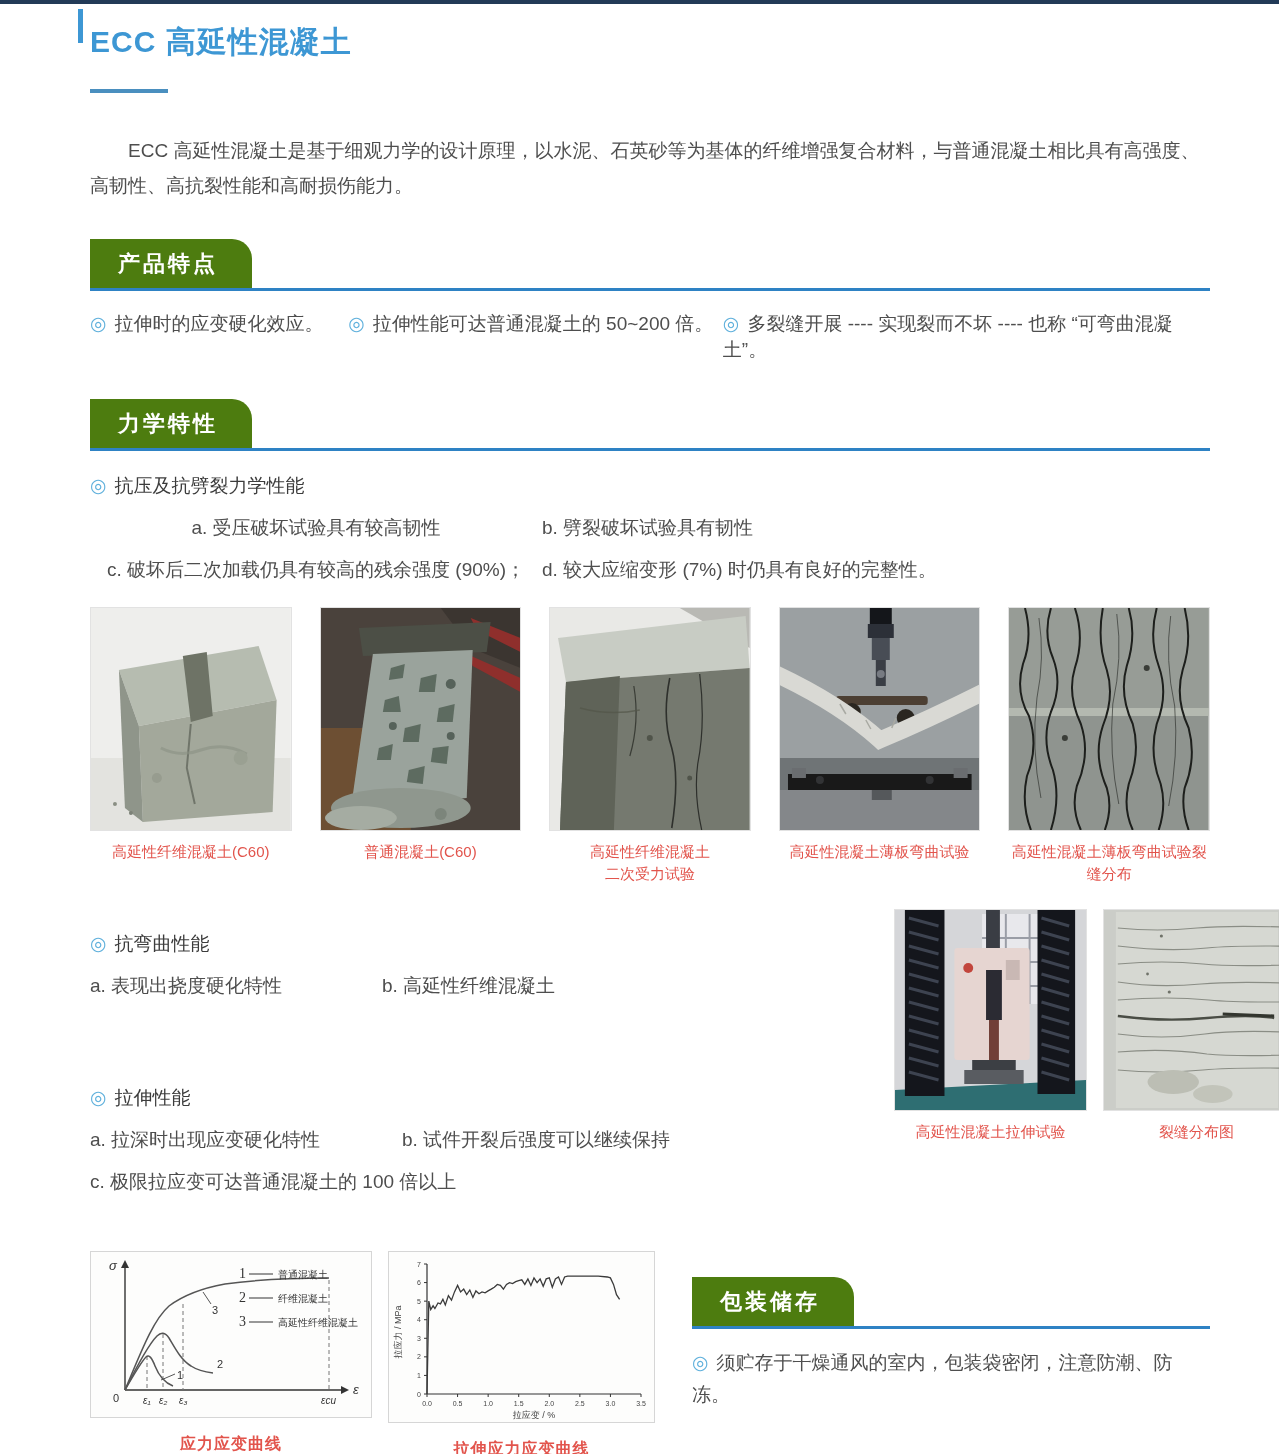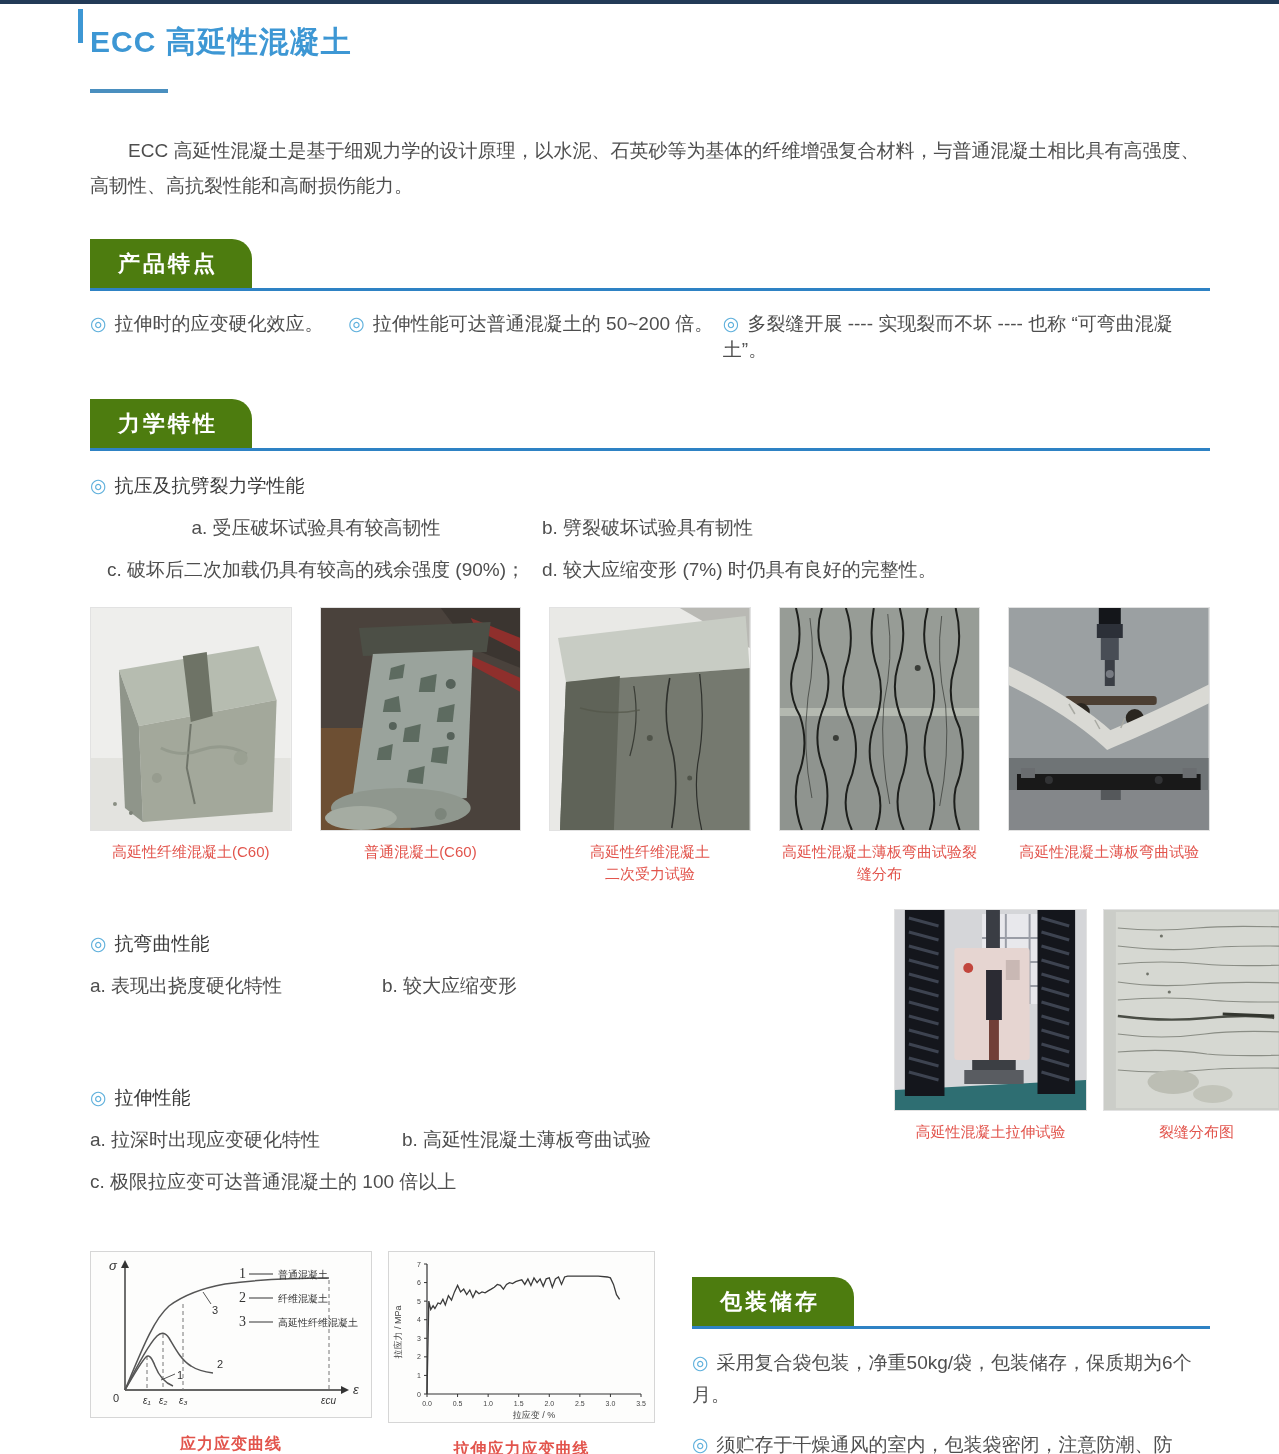--- a/index.html
+++ b/index.html
@@ -158,20 +158,47 @@
         </div>
         <figcaption class="cap">
           <div>高延性纤维混凝土</div>
           <div>二次受力试验</div>
         </figcaption>
       </figure>
 
       <figure class="photo">
         <div class="imgbox">
           <svg viewBox="0 0 200 222" preserveAspectRatio="none">
+            <rect width="200" height="222" fill="#9ba0a2"></rect>
+            <rect y="150" width="200" height="72" fill="#6f7476"></rect>
+            <rect x="90" y="0" width="22" height="16" fill="#14161a"></rect>
+            <rect x="88" y="16" width="26" height="14" fill="#2c3038"></rect>
+            <rect x="92" y="30" width="18" height="22" fill="#484d55"></rect>
+            <rect x="96" y="52" width="10" height="26" fill="#3a3e45"></rect>
+            <circle cx="101" cy="66" r="4" fill="#777b82"></circle>
+            <rect x="56" y="88" width="92" height="9" rx="3" fill="#4c3f33"></rect>
+            <circle cx="72" cy="104" r="9" fill="#2a2620"></circle>
+            <circle cx="126" cy="110" r="9" fill="#2a2620"></circle>
+            <path d="M-4,66 Q60,96 100,132 Q148,112 204,84" stroke="#d9d9d4" stroke-width="17" fill="none"></path>
+            <path d="M60,96 l6,10 M86,112 l5,9 M112,120 l4,-10" stroke="#a9aaa3" stroke-width="1.5"></path>
+            <rect x="8" y="166" width="184" height="16" fill="#191919"></rect>
+            <rect x="0" y="182" width="200" height="40" fill="#84878a"></rect>
+            <rect x="12" y="160" width="14" height="10" fill="#6a6d70"></rect>
+            <rect x="174" y="160" width="14" height="10" fill="#6a6d70"></rect>
+            <rect x="92" y="182" width="20" height="10" fill="#55585b"></rect>
+            <circle cx="40" cy="172" r="4" fill="#3d3f42" opacity="0.7"></circle>
+            <circle cx="150" cy="172" r="4" fill="#3d3f42" opacity="0.7"></circle>
+          </svg>
+        </div>
+        <figcaption class="cap">高延性混凝土薄板弯曲试验</figcaption>
+      </figure>
+
+      <figure class="photo">
+        <div class="imgbox">
+          <svg viewBox="0 0 200 222" preserveAspectRatio="none">
             <rect width="200" height="222" fill="#8f948f"></rect>
             <rect y="0" width="200" height="100" fill="#979c96"></rect>
             <rect y="100" width="200" height="8" fill="#b4b9b0"></rect>
             <g stroke="#1d1f1c" fill="none" stroke-width="2">
               <path d="M16,0 q8,30 -2,56 q-8,28 6,52 q10,30 -2,60 q-6,28 4,54"></path>
               <path d="M42,0 q-8,26 2,50 q10,26 -2,54 q-10,28 2,58 q8,28 -2,60"></path>
               <path d="M66,0 q10,30 0,60 q-8,26 6,56 q10,30 -4,62 q-6,22 4,44"></path>
               <path d="M94,0 q-6,34 4,62 q8,26 -4,56 q-10,30 4,62 q6,20 -2,42"></path>
               <path d="M120,0 q8,28 -2,58 q-8,28 6,58 q8,28 -4,60 q-6,24 4,46"></path>
               <path d="M148,0 q-8,30 2,58 q10,28 -2,58 q-8,30 4,60 q6,22 -2,46"></path>
@@ -181,65 +208,38 @@
               <path d="M30,10 q6,40 -2,80 q-6,50 4,100" stroke="#2a2c28"></path>
               <path d="M108,6 q6,44 -4,90 q-4,50 6,100" stroke="#2a2c28"></path>
               <path d="M162,8 q-6,44 4,90 q4,50 -6,100" stroke="#2a2c28"></path>
             </g>
             <circle cx="56" cy="130" r="3" fill="#3a3d38"></circle>
             <circle cx="138" cy="60" r="3" fill="#3a3d38"></circle>
           </svg>
         </div>
         <figcaption class="cap">高延性混凝土薄板弯曲试验裂缝分布</figcaption>
       </figure>
-
-      <figure class="photo">
-        <div class="imgbox">
-          <svg viewBox="0 0 200 222" preserveAspectRatio="none">
-            <rect width="200" height="222" fill="#9ba0a2"></rect>
-            <rect y="150" width="200" height="72" fill="#6f7476"></rect>
-            <rect x="90" y="0" width="22" height="16" fill="#14161a"></rect>
-            <rect x="88" y="16" width="26" height="14" fill="#2c3038"></rect>
-            <rect x="92" y="30" width="18" height="22" fill="#484d55"></rect>
-            <rect x="96" y="52" width="10" height="26" fill="#3a3e45"></rect>
-            <circle cx="101" cy="66" r="4" fill="#777b82"></circle>
-            <rect x="56" y="88" width="92" height="9" rx="3" fill="#4c3f33"></rect>
-            <circle cx="72" cy="104" r="9" fill="#2a2620"></circle>
-            <circle cx="126" cy="110" r="9" fill="#2a2620"></circle>
-            <path d="M-4,66 Q60,96 100,132 Q148,112 204,84" stroke="#d9d9d4" stroke-width="17" fill="none"></path>
-            <path d="M60,96 l6,10 M86,112 l5,9 M112,120 l4,-10" stroke="#a9aaa3" stroke-width="1.5"></path>
-            <rect x="8" y="166" width="184" height="16" fill="#191919"></rect>
-            <rect x="0" y="182" width="200" height="40" fill="#84878a"></rect>
-            <rect x="12" y="160" width="14" height="10" fill="#6a6d70"></rect>
-            <rect x="174" y="160" width="14" height="10" fill="#6a6d70"></rect>
-            <rect x="92" y="182" width="20" height="10" fill="#55585b"></rect>
-            <circle cx="40" cy="172" r="4" fill="#3d3f42" opacity="0.7"></circle>
-            <circle cx="150" cy="172" r="4" fill="#3d3f42" opacity="0.7"></circle>
-          </svg>
-        </div>
-        <figcaption class="cap">高延性混凝土薄板弯曲试验</figcaption>
-      </figure>
     </div>
 
     <div class="bend-block">
       <div class="bend-left">
         <div class="subhead">
           <span class="bullet">◎</span><span>抗弯曲性能</span>
         </div>
         <div class="pair">
           <span class="p1">a. 表现出挠度硬化特性</span>
-          <span>b. 较大应缩变形</span>
+          <span>b. 高延性纤维混凝土</span>
         </div>
         <div class="spacer90"></div>
         <div class="subhead">
           <span class="bullet">◎</span><span>拉伸性能</span>
         </div>
         <div class="pair tens">
           <span class="p1">a. 拉深时出现应变硬化特性</span>
-          <span>b. 高延性混凝土薄板弯曲试验</span>
+          <span>b. 试件开裂后强度可以继续保持</span>
         </div>
         <div class="pair">
           <span>c. 极限拉应变可达普通混凝土的 100 倍以上</span>
         </div>
       </div>
 
       <div class="bend-photos">
         <figure class="photo">
           <div class="imgbox">
             <svg viewBox="0 0 193 200" preserveAspectRatio="none">
@@ -405,23 +405,20 @@
           </div>
           <figcaption class="chart-cap">拉伸应力应变曲线</figcaption>
         </figure>
       </div>
 
       <div class="packaging">
         <div class="sec" style="margin-top:0">
           <span class="tab">包装储存</span>
         </div>
         <div class="pack-item">
-          <span class="bullet">◎</span><span>采用复合袋包装，净重50kg/袋，包装储存，保质期为6个月。</span>
-        </div>
-        <div class="pack-item">
           <span class="bullet">◎</span><span>须贮存于干燥通风的室内，包装袋密闭，注意防潮、防冻。</span>
         </div>
       </div>
     </div>
 
   </div>
 
 </div>
 
 </body></html>

